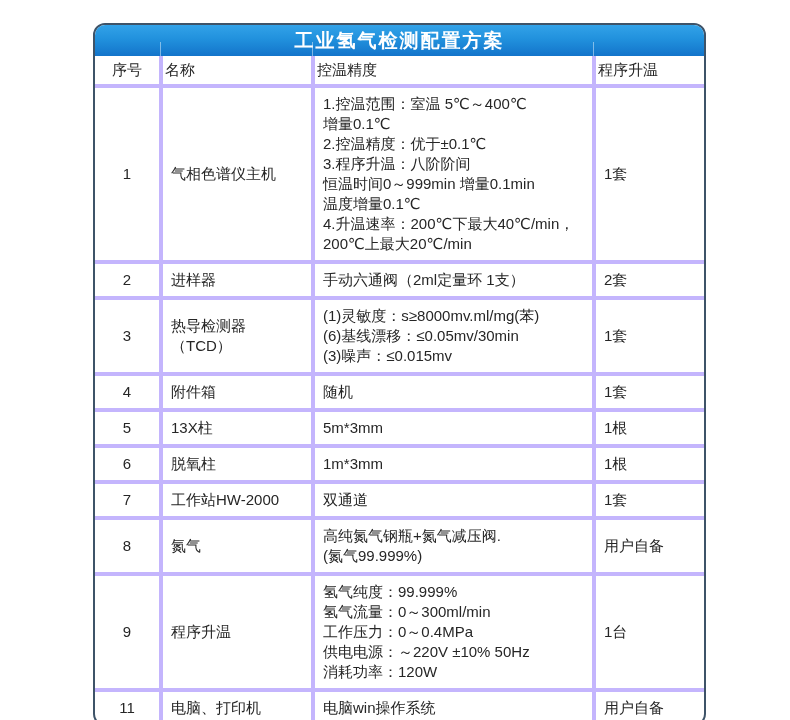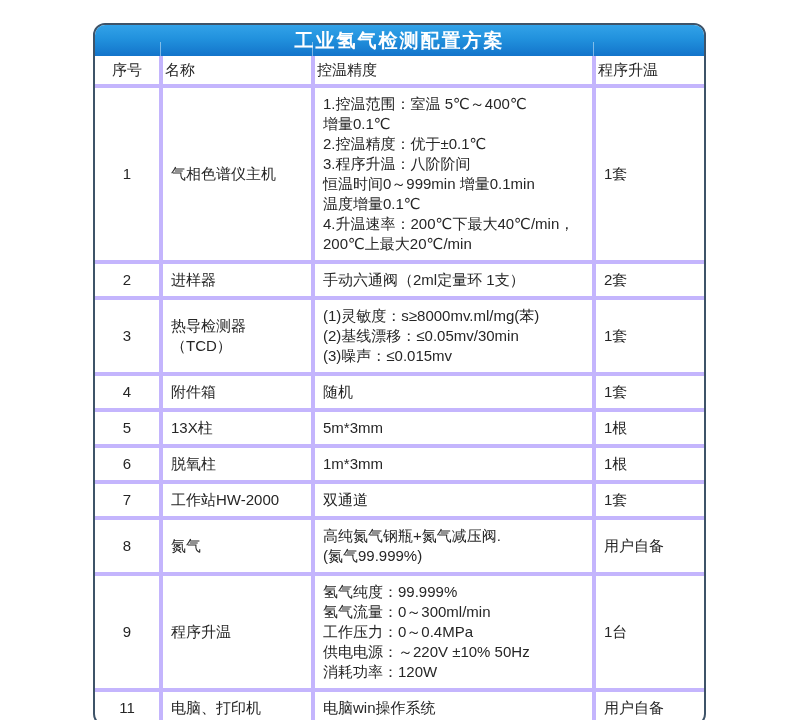--- a/index.html
+++ b/index.html
@@ -121,21 +121,21 @@
           <tr>
             <td class="c-no">2</td>
             <td class="c-name">进样器</td>
             <td class="c-spec">手动六通阀（2ml定量环 1支）</td>
             <td class="c-qty">2套</td>
           </tr>
           <tr>
             <td class="c-no">3</td>
             <td class="c-name">热导检测器（TCD）</td>
             <td class="c-spec">(1)灵敏度：s≥8000mv.ml/mg(苯)
-(2)基线漂移：≤0.05mv/30min
+(6)基线漂移：≤0.05mv/30min
 (3)噪声：≤0.015mv</td>
             <td class="c-qty">1套</td>
           </tr>
           <tr>
             <td class="c-no">4</td>
             <td class="c-name">附件箱</td>
             <td class="c-spec">随机</td>
             <td class="c-qty">1套</td>
           </tr>
           <tr>

